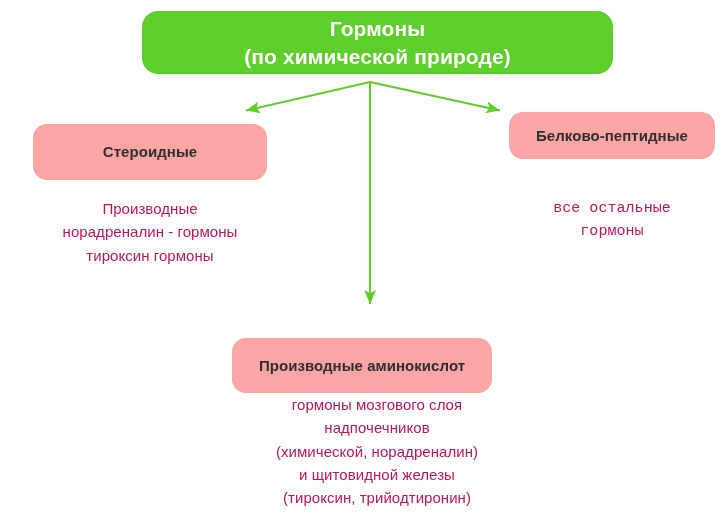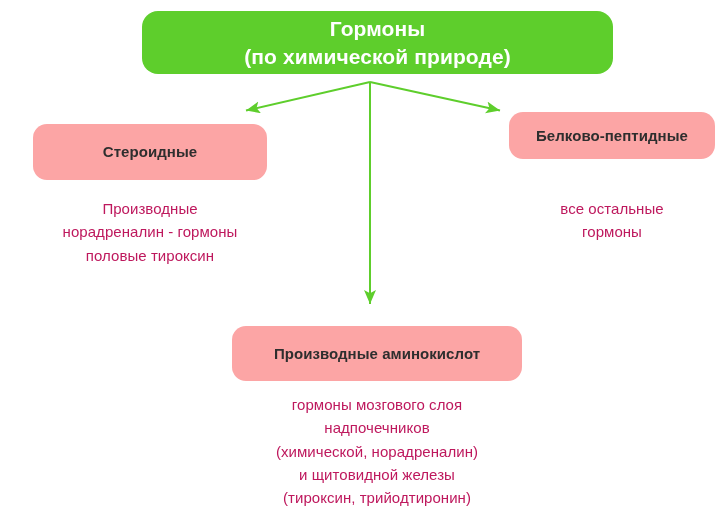--- a/index.html
+++ b/index.html
@@ -69,42 +69,43 @@
     height: 56px;
   }
   .node-protein {
     left: 492px;
     top: 112px;
     width: 206px;
     height: 47px;
   }
   .node-amino {
     left: 215px;
-    top: 326px;
-    width: 290px;
+    top: 338px;
+    width: 260px;
     height: 55px;
   }
 
   .desc {
     position: absolute;
     text-align: center;
     color: #be185d;
     font-size: 15px;
     line-height: 1.55;
     letter-spacing: 0.05px;
   }
   .desc-steroid {
     left: 8px;
     top: 197px;
     width: 250px;
   }
   .desc-protein {
     left: 492px;
     top: 197px;
     width: 206px;
+    font-family: Liberation Mono, monospace;
   }
   .desc-amino {
     left: 200px;
     top: 393px;
     width: 320px;
   }
   .desc .line {
     display: block;
     white-space: nowrap;
   }
@@ -134,21 +135,21 @@
     </div>
   </div>
 
   <div class="node node-branch node-steroid">
     <div class="node-label">Стероидные</div>
   </div>
 
   <div class="desc desc-steroid">
     <span class="line">Производные</span>
     <span class="line">норадреналин - гормоны</span>
-    <span class="line">половые тироксин</span>
+    <span class="line">тироксин гормоны</span>
   </div>
 
   <div class="node node-branch node-protein">
     <div class="node-label">Белково-пептидные</div>
   </div>
 
   <div class="desc desc-protein">
     <span class="line">все остальные</span>
     <span class="line">гормоны</span>
   </div>

